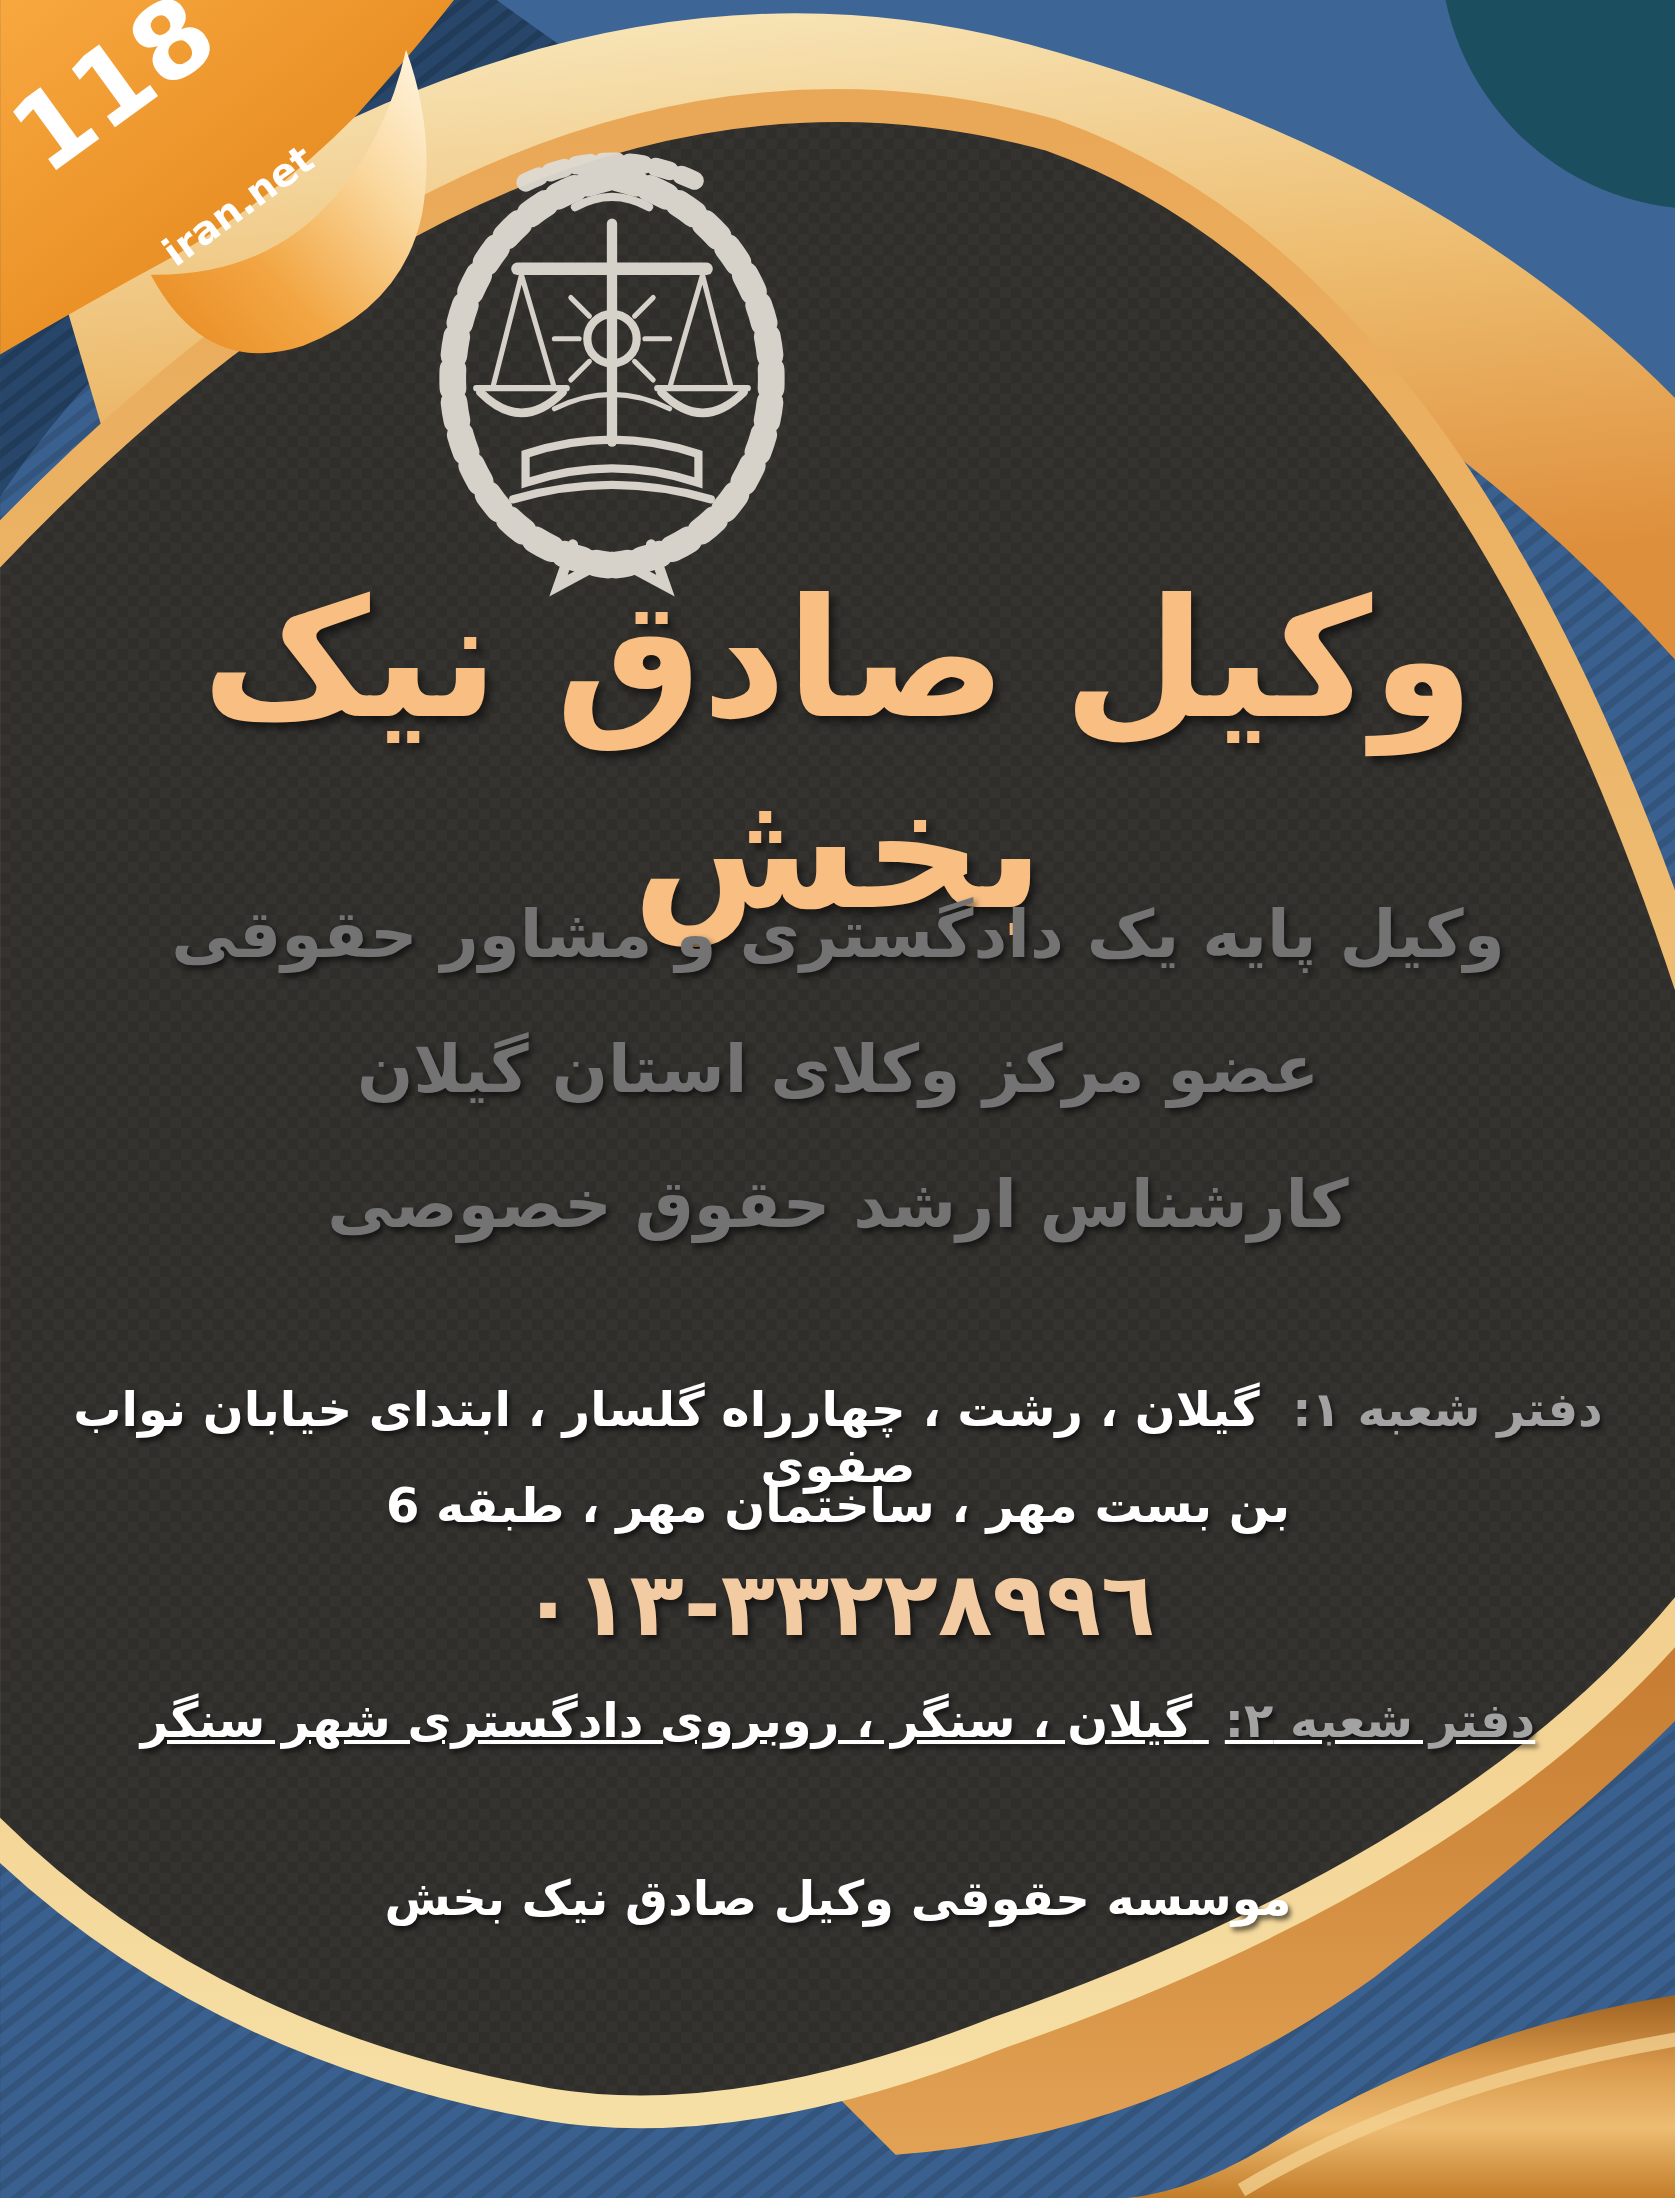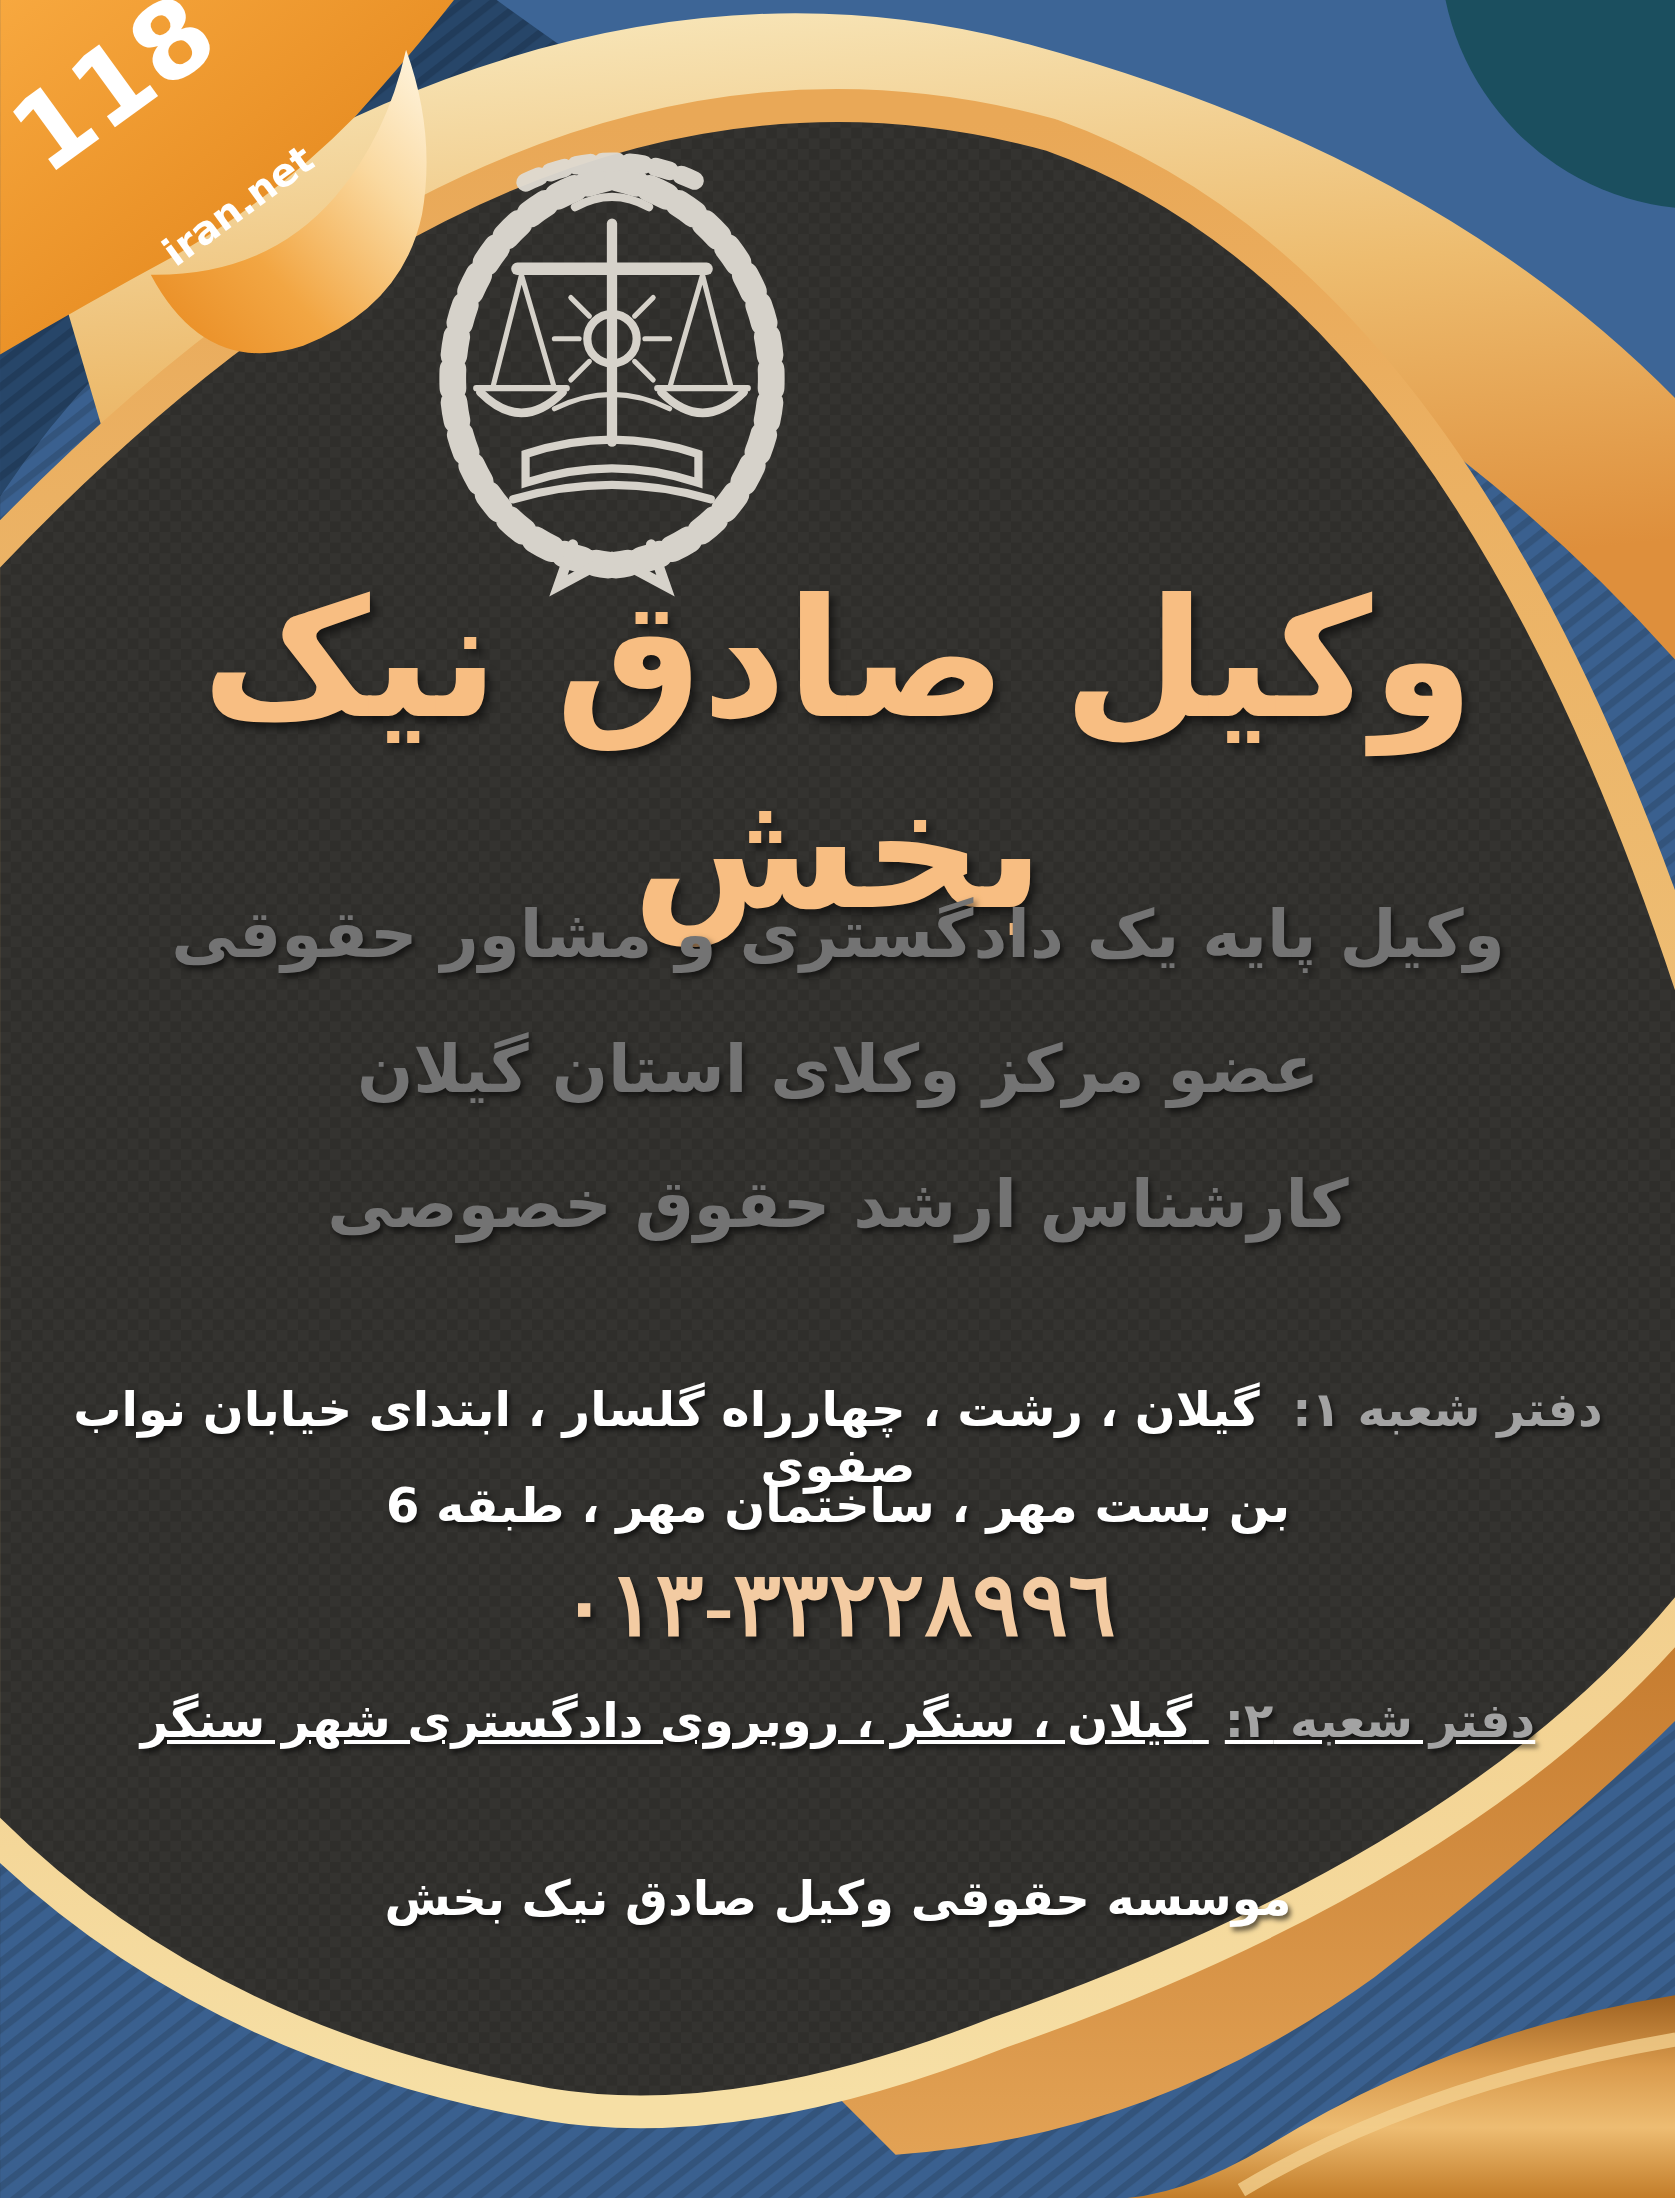--- a/index.html
+++ b/index.html
@@ -14,21 +14,21 @@
   .main-title{top:564px;font-size:164px;color:#F8BE82;text-shadow:4.4px 6.2px 8.9px rgba(0,0,0,.55);}
   .roles{top:867px;font-size:66px;color:#737373;line-height:135px;text-shadow:2.7px 4.4px 6.2px rgba(0,0,0,.6);}
   .branch-line{font-size:48px;color:#ffffff;text-shadow:2.7px 3.5px 5.3px rgba(0,0,0,.6);}
   .branch-1{top:1381px;}
   .addr-2{top:1477px;}
   .branch-2{top:1692px;text-decoration:underline;}
   .org-line{top:1870px;}
   .branch-label{color:#a3a3a3;margin-left:16px;}
   .phone{top:1552px;font-size:89px;color:#F3CBA2;letter-spacing:8.9px;
          text-shadow:3.5px 5.3px 7px rgba(0,0,0,.6);}
-  .phone bdo{direction:ltr;unicode-bidi:bidi-override;font-family:Liberation Serif, serif;}
+  .phone bdo{direction:ltr;unicode-bidi:bidi-override;}
 </style>
 </head>
 <body>
 
 <div class="poster">
 
   <svg class="bg-art" width="1676" height="2199" viewBox="0 0 1890 2480" xmlns="http://www.w3.org/2000/svg">
     <defs>
       <pattern id="pStripes" width="20" height="20" patternUnits="userSpaceOnUse" patternTransform="rotate(52)">
         <rect width="20" height="20" fill="#3A608F"></rect>

